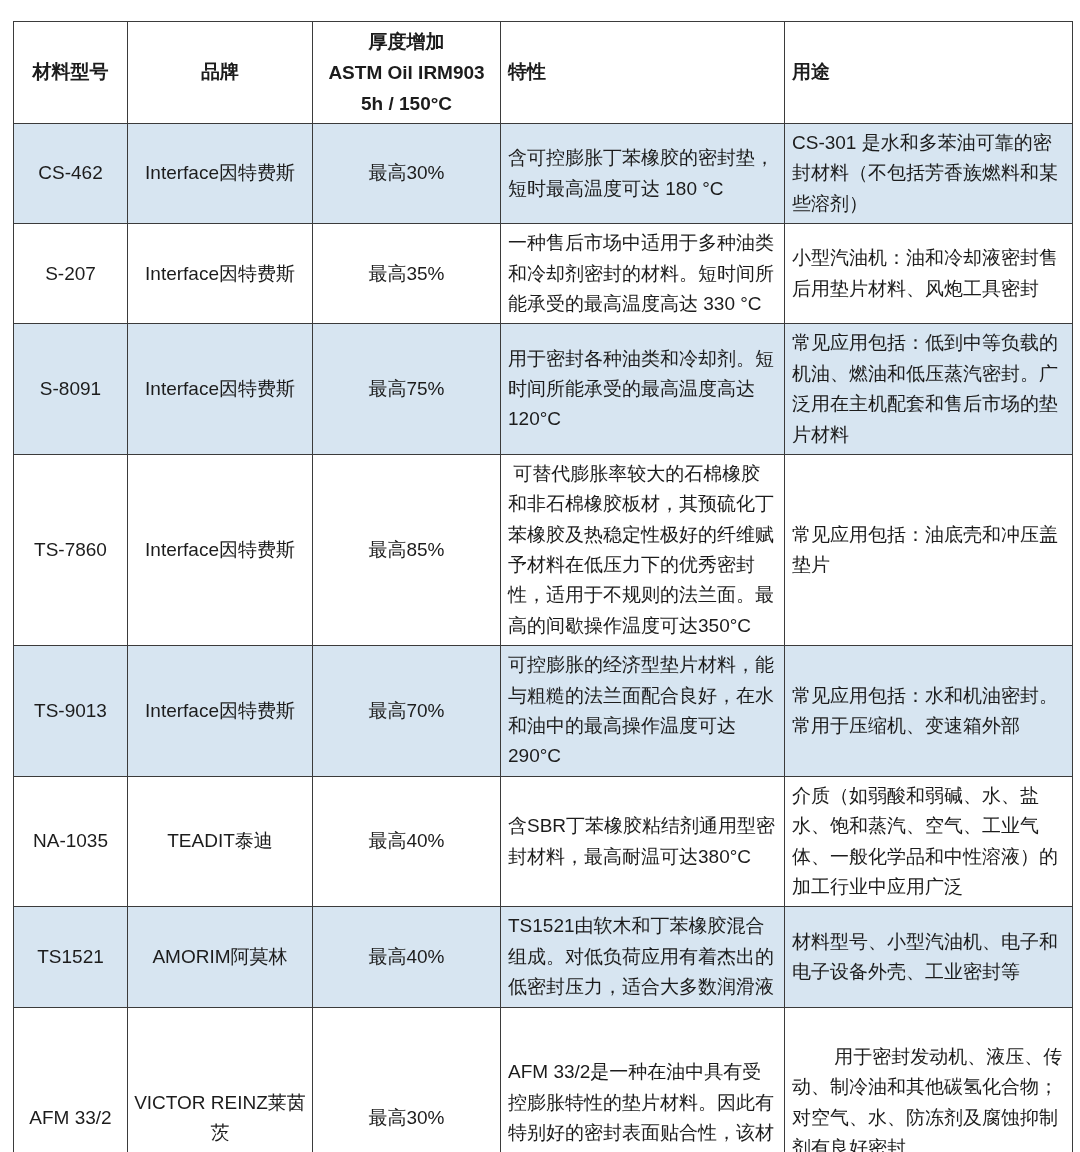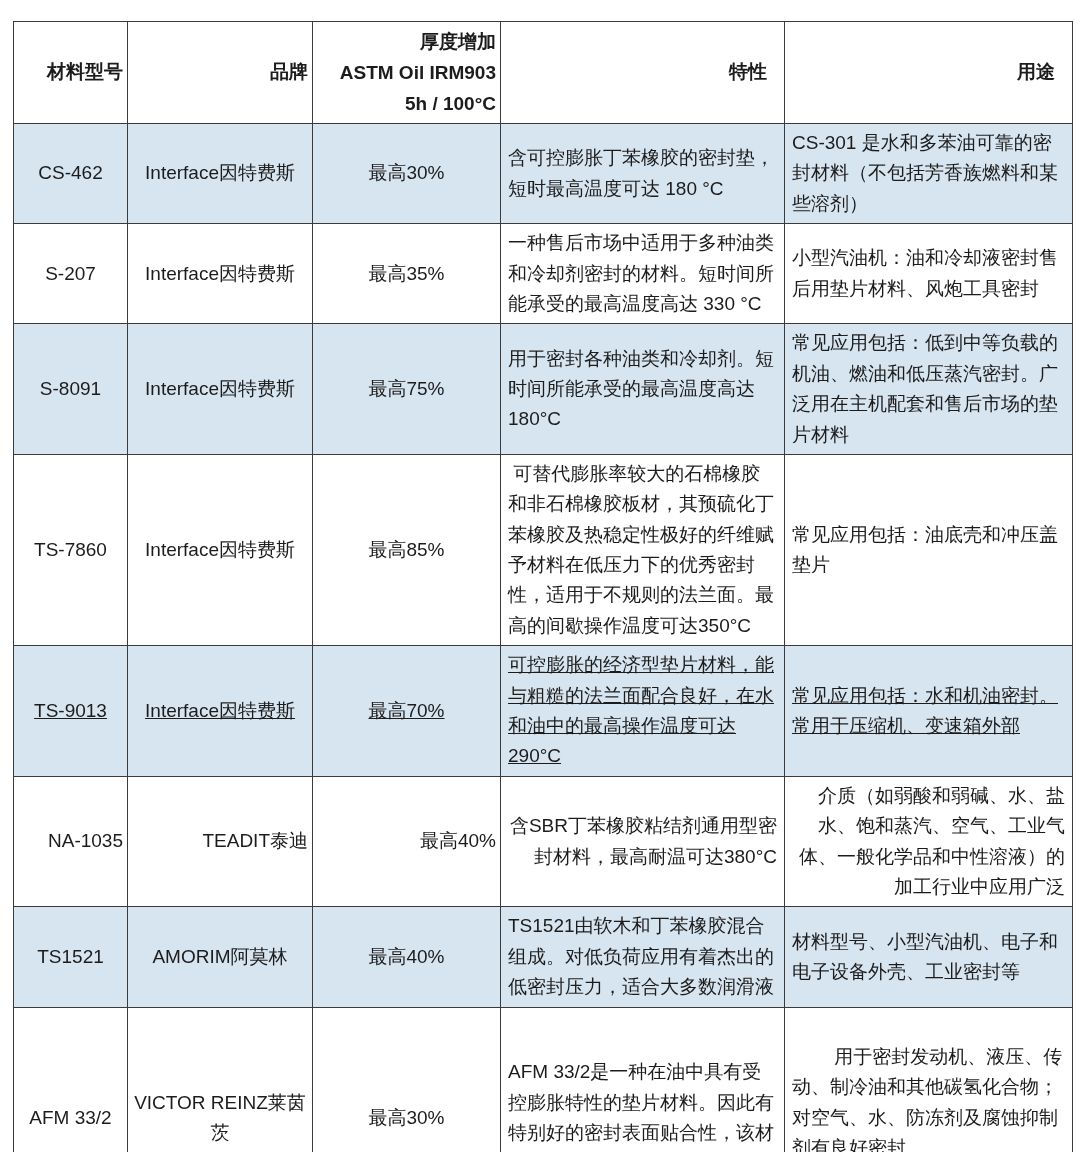--- a/index.html
+++ b/index.html
@@ -26,39 +26,39 @@
   }
   table.materials td, table.materials th {
     border: 1.5px solid #3b3b3b;
     vertical-align: middle;
     line-height: 1.6;
     overflow: hidden;
   }
   th {
     font-weight: bold;
     text-align: left;
-    padding: 4px 17px;
+    padding: 4px 7px;
   }
   th.center, td.center { text-align: center; padding: 4px 4px; }
   td.text-cell {
     text-align: left;
     padding: 4px 7px;
     white-space: pre-wrap;
   }
   tr.striped { background: #d7e5f1; }
   tr.plain   { background: #ffffff; }
 
   
-  tr.h-header > * { height: 95px; text-align: right; }
+  tr.h-header > * { height: 95px; }
   tr.h-r1 > * { height: 95px; }
   tr.h-r2 > * { height: 96px; }
   tr.h-r3 > * { height: 126px; }
   tr.h-r4 > * { height: 187px; }
-  tr.h-r5 > * { height: 125px; text-decoration: underline; }
-  tr.h-r6 > * { height: 128px; text-align: right; }
+  tr.h-r5 > * { height: 125px; }
+  tr.h-r6 > * { height: 128px; }
   tr.h-r7 > * { height: 95px; }
   tr.h-r8 > * { height: 130px; }
 
   .hdr-line { display: block; line-height: 31px; }
   td.rel { position: relative; }
 </style>
 </head>
 <body>
 
 <div class="table-wrap">
@@ -71,21 +71,21 @@
       <col style="width:288px">
     </colgroup>
 
     <tbody>
         <tr class="plain h-header">
       <th class="center">材料型号</th>
       <th class="center">品牌</th>
       <th class="center">
         <span class="hdr-line">厚度增加</span>
         <span class="hdr-line">ASTM Oil IRM903</span>
-        <span class="hdr-line">5h / 100°C</span>
+        <span class="hdr-line">5h / 150°C</span>
       </th>
       <th>特性</th>
       <th>用途</th>
     </tr>
 
     <tr class="striped h-r1">
       <td class="center">CS-462</td>
       <td class="center">Interface因特费斯</td>
       <td class="center">最高30%</td>
       <td class="text-cell">含可控膨胀丁苯橡胶的密封垫，短时最高温度可达 180 °C</td>
@@ -97,21 +97,21 @@
       <td class="center">Interface因特费斯</td>
       <td class="center">最高35%</td>
       <td class="text-cell">一种售后市场中适用于多种油类和冷却剂密封的材料。短时间所能承受的最高温度高达 330 °C</td>
       <td class="text-cell">小型汽油机：油和冷却液密封售后用垫片材料、风炮工具密封</td>
     </tr>
 
     <tr class="striped h-r3">
       <td class="center">S-8091</td>
       <td class="center">Interface因特费斯</td>
       <td class="center">最高75%</td>
-      <td class="text-cell">用于密封各种油类和冷却剂。短时间所能承受的最高温度高达 180°C</td>
+      <td class="text-cell">用于密封各种油类和冷却剂。短时间所能承受的最高温度高达 120°C</td>
       <td class="text-cell">常见应用包括：低到中等负载的机油、燃油和低压蒸汽密封。广泛用在主机配套和售后市场的垫片材料</td>
     </tr>
 
     <tr class="plain h-r4">
       <td class="center">TS-7860</td>
       <td class="center">Interface因特费斯</td>
       <td class="center">最高85%</td>
       <td class="text-cell"> 可替代膨胀率较大的石棉橡胶和非石棉橡胶板材，其预硫化丁苯橡胶及热稳定性极好的纤维赋予材料在低压力下的优秀密封性，适用于不规则的法兰面。最高的间歇操作温度可达350°C</td>
       <td class="text-cell">常见应用包括：油底壳和冲压盖垫片</td>
     </tr>

